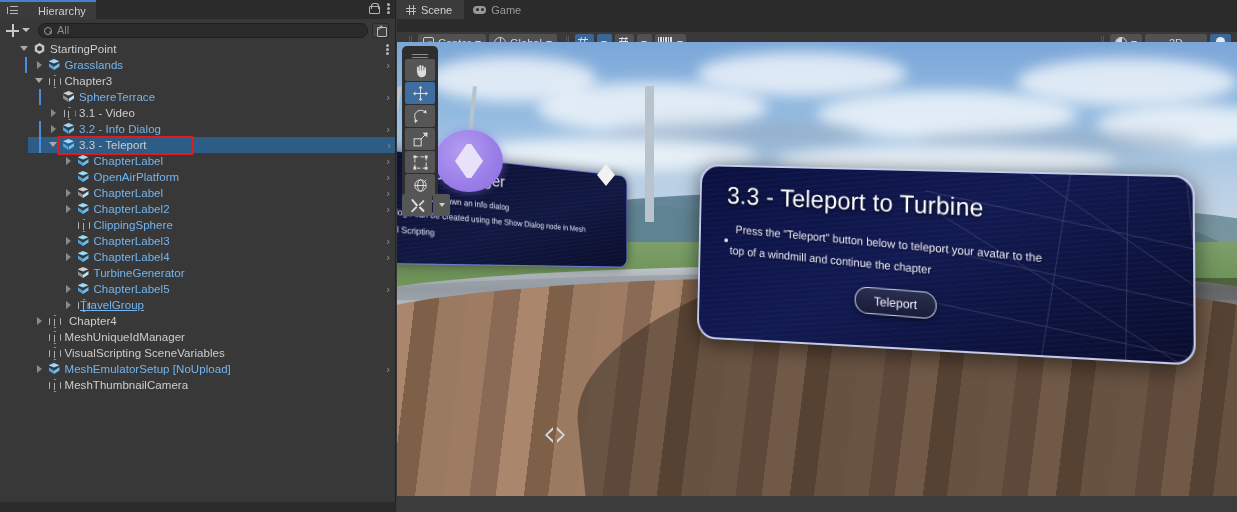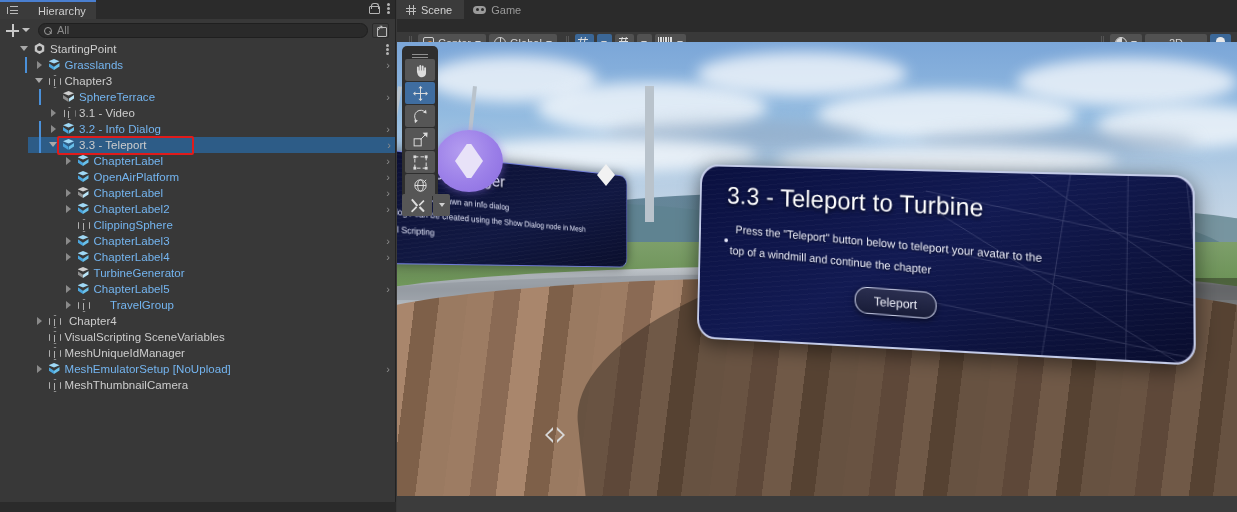--- a/index.html
+++ b/index.html
@@ -426,34 +426,34 @@
         </div>
         <div class="row">
           <div class="arrow closed" style="left: 63.5px; top: 3px;"></div>
           <div class="gico" style="left: 76.5px; top: 1px;"><span class="cube blue"><i class="top"></i><i class="lft"></i><i class="rgt"></i></span></div>
           <div class="label prefab" style="left: 93.5px; text-align: center;">ChapterLabel5</div>
           <div class="chev">›</div>
         </div>
         <div class="row">
           <div class="arrow closed" style="left: 63.5px; top: 3px;"></div>
           <div class="gico" style="left: 76.5px; top: 1px;"><span class="cube grey"></span></div>
-          <div class="label prefab" style="left: 110px;">TravelGroup</div>
+          <div class="label prefab" style="left: 80px; text-decoration: underline;">TravelGroup</div>
         </div>
         <div class="row">
           <div class="arrow closed" style="left: 34.5px; top: 3px;"></div>
           <div class="gico" style="left: 47.5px; top: 1px;"><span class="cube grey"></span></div>
           <div class="label plain" style="left: 69px;">Chapter4</div>
         </div>
         <div class="row">
           <div class="gico" style="left: 47.5px; top: 1px;"><span class="cube grey"></span></div>
+          <div class="label plain" style="left: 64.5px;">MeshUniqueIdManager</div>
+        </div>
+        <div class="row">
+          <div class="gico" style="left: 47.5px; top: 1px;"><span class="cube grey"></span></div>
           <div class="label plain" style="left: 64.5px;">VisualScripting SceneVariables</div>
-        </div>
-        <div class="row">
-          <div class="gico" style="left: 47.5px; top: 1px;"><span class="cube grey"></span></div>
-          <div class="label plain" style="left: 64.5px;">MeshUniqueIdManager</div>
         </div>
         <div class="row">
           <div class="arrow closed" style="left: 34.5px; top: 3px;"></div>
           <div class="gico" style="left: 47.5px; top: 1px;"><span class="cube blue"><i class="top"></i><i class="lft"></i><i class="rgt"></i></span></div>
           <div class="label prefab" style="left: 64.5px;">MeshEmulatorSetup [NoUpload]</div>
           <div class="tagico"><span class="tag-shape"></span></div>
           <div class="chev">›</div>
         </div>
         <div class="row">
           <div class="gico" style="left: 47.5px; top: 1px;"><span class="cube grey"></span></div>

